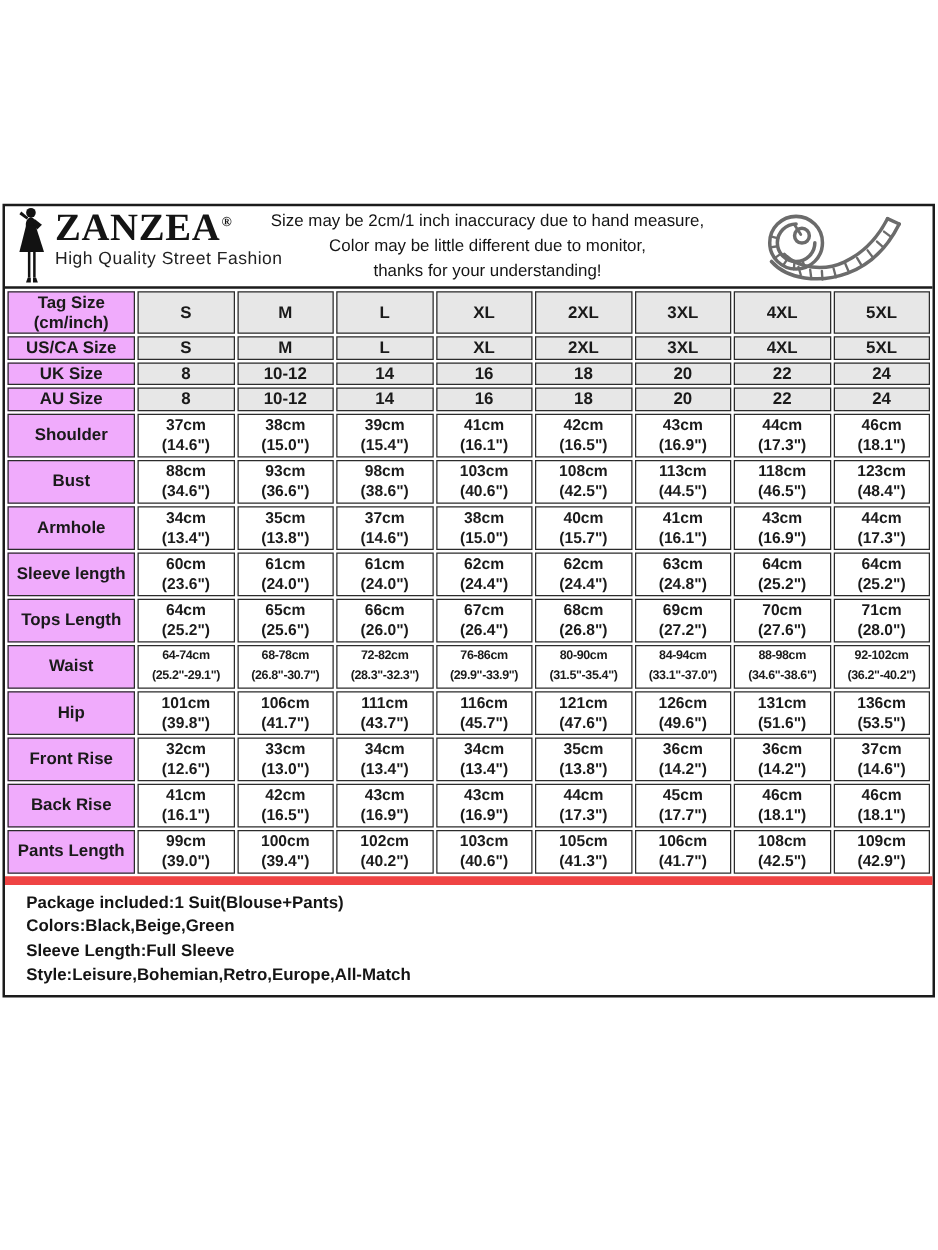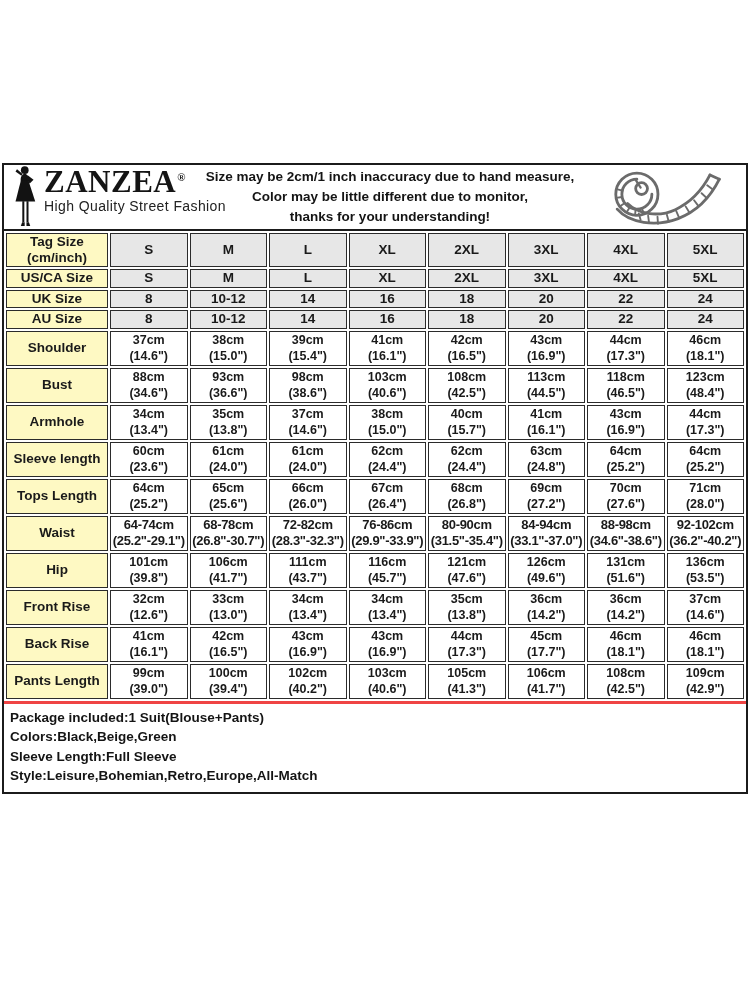--- a/index.html
+++ b/index.html
@@ -20,44 +20,44 @@
   .logo{display:flex;align-items:flex-start;width:180px;flex:0 0 auto;}
   .logo svg{display:block;}
   .brand-text{margin-left:2px;line-height:1;}
   .wordmark{
     font-family:"Liberation Serif", serif;font-weight:bold;font-size:31px;
     letter-spacing:0.5px;color:#141414;white-space:nowrap;
   }
   .wordmark .reg{font-size:11px;vertical-align:super;letter-spacing:0;margin-left:1px;}
   .tagline{font-size:14px;letter-spacing:0.4px;color:#222;margin-top:2px;white-space:nowrap;}
   .disclaimer{
-    flex:1;text-align:center;font-weight:bold;font-size:13.5px;line-height:20px;color:#141414;
+    flex:1;text-align:center;font-weight:normal;font-size:13.5px;line-height:20px;color:#141414;
     padding:0 4px;
   }
   .tape{flex:0 0 auto;width:150px;display:flex;justify-content:center;align-items:center;}
   
   table.size{
     width:100%;table-layout:fixed;
     border-collapse:separate;border-spacing:2px;
   }
   table.size th, table.size td{
     border:1px solid #2b2b2b;text-align:center;vertical-align:middle;
     font-weight:bold;white-space:pre-line;padding:0 1px;box-sizing:border-box;
     overflow:hidden;
   }
-  th.lbl{background:#fef9c3;font-size:13.5px;line-height:16px;}
+  th.lbl{background:#f0abfc;font-size:13.5px;line-height:16px;}
   td.val{background:#ffffff;font-size:12.5px;line-height:16.5px;}
   td.val.shaded{background:#e7e7e7;font-size:13.5px;}
   tr.r-tag th, tr.r-tag td{height:34px;}
   tr.r-single th, tr.r-single td{height:16px;}
   tr.r-meas th, tr.r-meas td{height:35px;}
-  tr.r9 td.val{font-size:13px;letter-spacing:-0.3px;line-height:16px;}
+  tr.r9 td.val{font-size:10px;letter-spacing:-0.3px;line-height:16px;}
   
   .notes{
-    border-top:3px solid #ef4444;padding:4px 6px 6px;box-sizing:border-box;
+    border-top:7px solid #ef4444;padding:4px 17px 6px;box-sizing:border-box;
   }
   .notes div{font-weight:bold;font-size:13.5px;line-height:19.5px;color:#141414;}
 </style>
 </head>
 <body>
 
 <div class="sheet">
 
   <div class="brand-row">
     <div class="logo">

